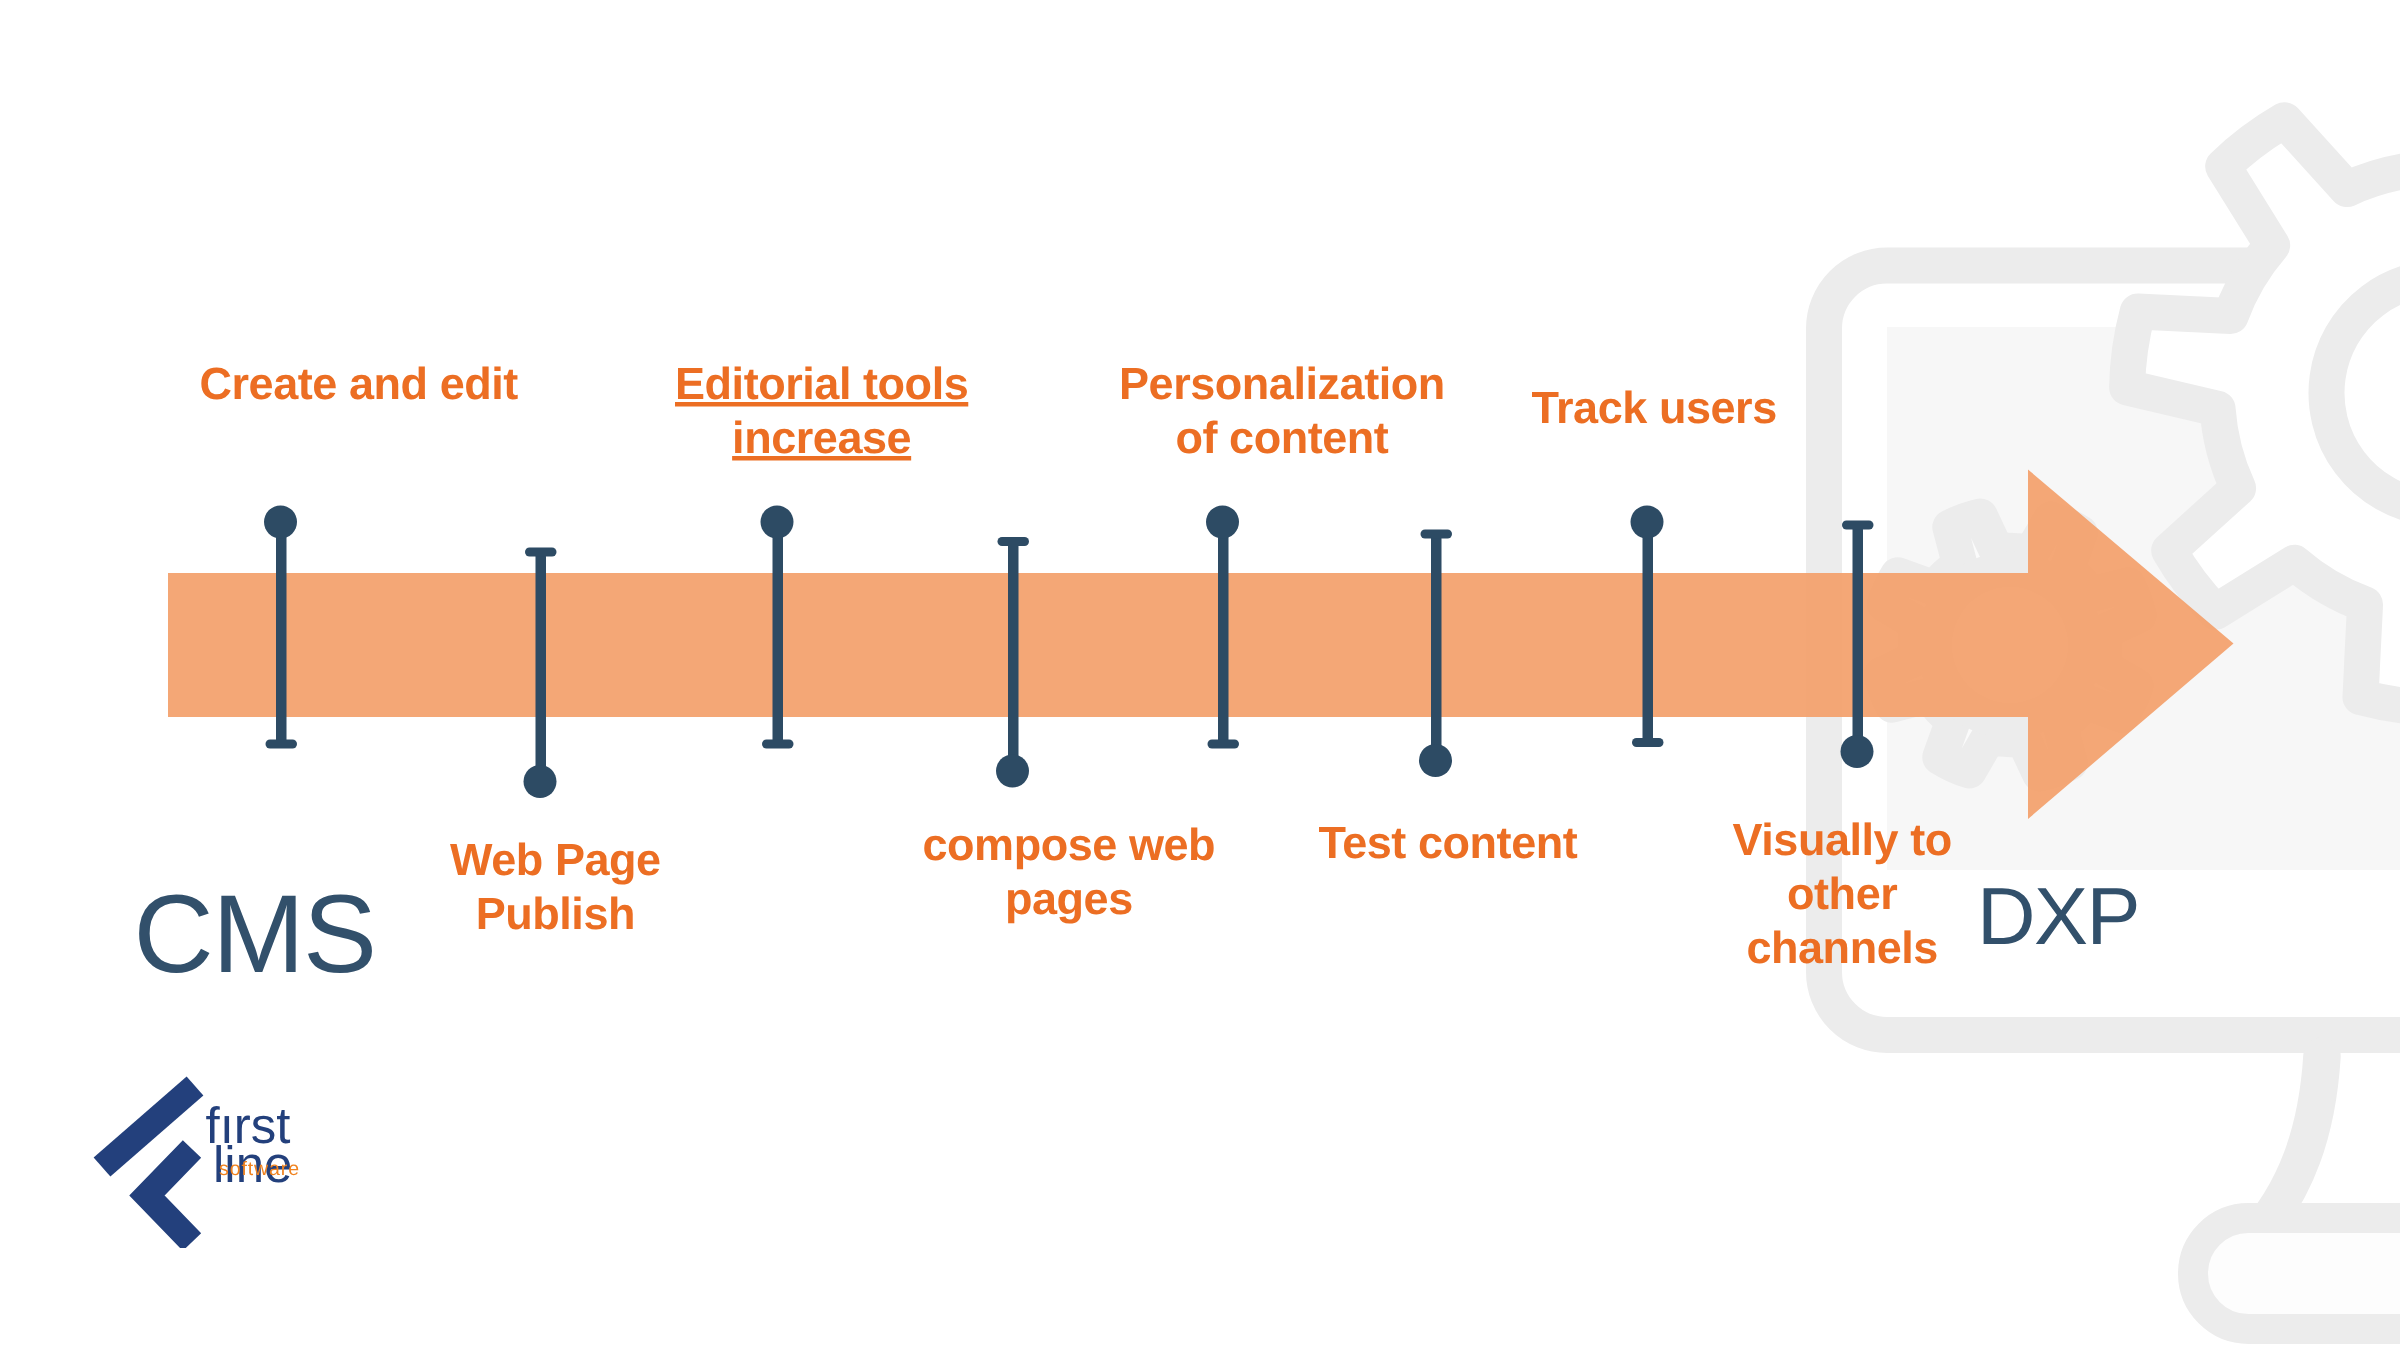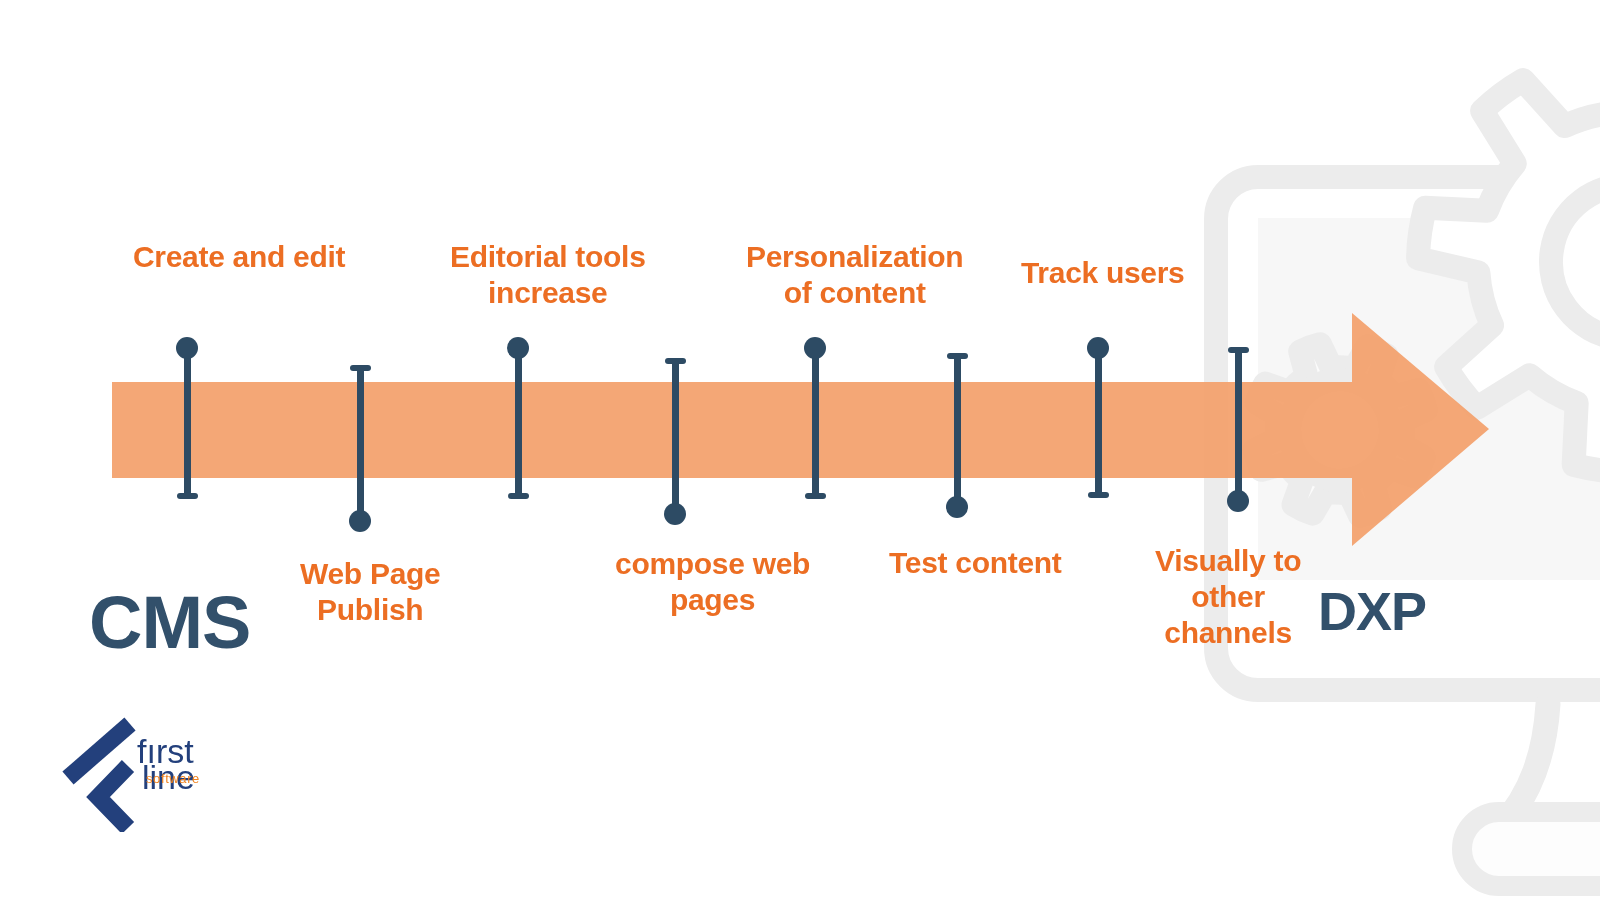--- a/index.html
+++ b/index.html
@@ -19,21 +19,21 @@
   
   .m-label{
     position:absolute;color:var(--label-orange,#EC6E23);
     font-size:30px;font-weight:bold;line-height:36px;letter-spacing:-0.3px;
     white-space:nowrap;
     text-align:center;
   }
   
   .endpoint{
     position:absolute;color:var(--endpoint-navy,#32506B);
-    font-weight:bold;letter-spacing:-1px;line-height:1;
+    font-weight:normal;letter-spacing:-1px;line-height:1;
   }
   #cms-label{left:89px;top:586px;font-size:74px;}
   #dxp-label{left:1318px;top:584px;font-size:54px;}
   
   #logo-word-1{left:137px;top:734px;font-size:34px;color:var(--logo-navy,#23407C);line-height:1;}
   #logo-word-2{left:142px;top:760px;font-size:34px;color:var(--logo-navy,#23407C);line-height:1;}
   #logo-word-3{left:146px;top:772px;font-size:13px;color:var(--logo-orange,#F0821E);letter-spacing:0.6px;line-height:1;}
   .logo-text{position:absolute;font-weight:normal;}
 </style>
 </head>
@@ -94,21 +94,21 @@
         <div class="m-bar" style="left: 349.5px; top: 365px;"></div>
         <div class="m-label" style="left: 300px; top: 556px;">
           <div>Web Page</div>
           <div>Publish</div>
         </div>
       </div>
       <div>
         <div class="m-line" style="left: 514.5px; top: 348px; height: 148px;"></div>
         <div class="m-dot" style="left: 507px; top: 337px;"></div>
         <div class="m-bar" style="left: 507.5px; top: 493px;"></div>
-        <div class="m-label" style="left: 450px; top: 239px;">
+        <div class="m-label" style="left: 450px; top: 239px; text-decoration: underline;">
           <div>Editorial tools</div>
           <div>increase</div>
         </div>
       </div>
       <div>
         <div class="m-line" style="left: 671.5px; top: 361px; height: 153px;"></div>
         <div class="m-dot" style="left: 664px; top: 503px;"></div>
         <div class="m-bar" style="left: 664.5px; top: 358px;"></div>
         <div class="m-label" style="left: 615px; top: 546px;">
           <div>compose web</div>
@@ -121,21 +121,21 @@
         <div class="m-bar" style="left: 804.5px; top: 493px;"></div>
         <div class="m-label" style="left: 746px; top: 239px;">
           <div>Personalization</div>
           <div>of content</div>
         </div>
       </div>
       <div>
         <div class="m-line" style="left: 953.5px; top: 356px; height: 151px;"></div>
         <div class="m-dot" style="left: 946px; top: 496px;"></div>
         <div class="m-bar" style="left: 946.5px; top: 353px;"></div>
-        <div class="m-label" style="left: 879px; top: 545px; margin-left: 10px;">
+        <div class="m-label" style="left: 879px; top: 545px;">
           <div>Test content</div>
         </div>
       </div>
       <div>
         <div class="m-line" style="left: 1094.5px; top: 348px; height: 147px;"></div>
         <div class="m-dot" style="left: 1087px; top: 337px;"></div>
         <div class="m-bar" style="left: 1087.5px; top: 492px;"></div>
         <div class="m-label" style="left: 1021px; top: 255px;">
           <div>Track users</div>
         </div>

